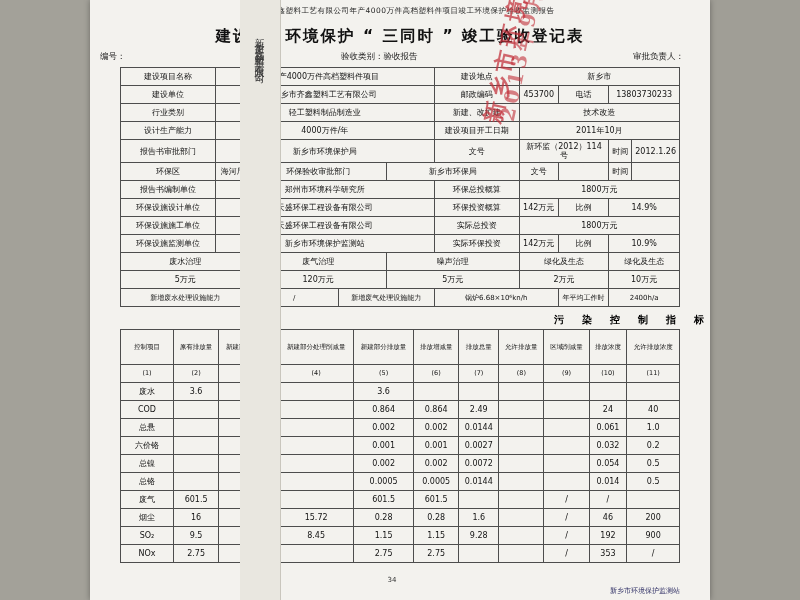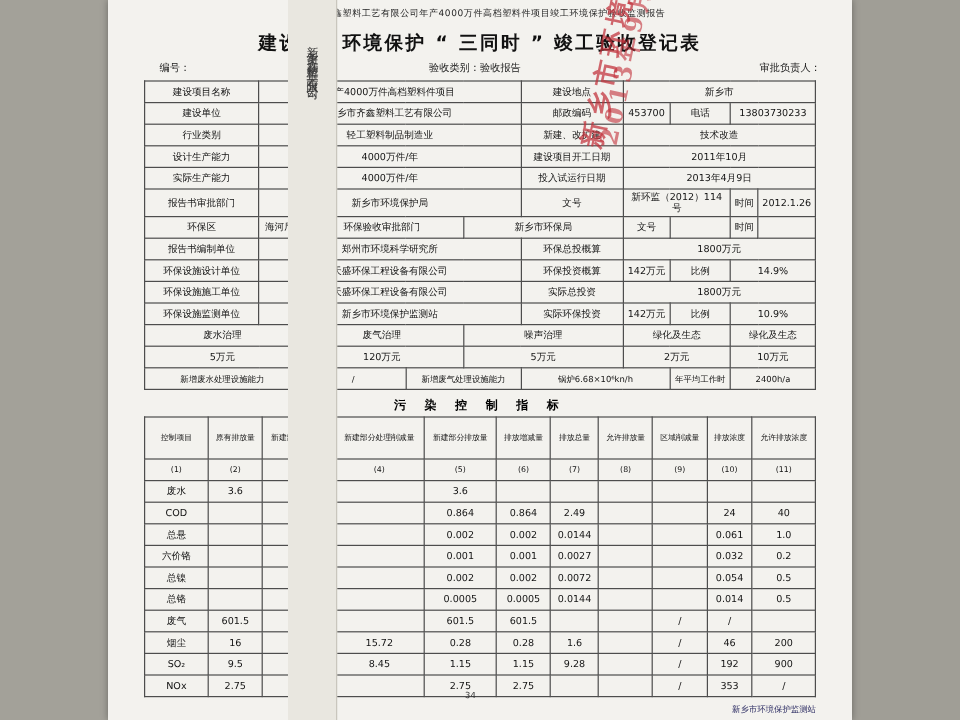--- a/index.html
+++ b/index.html
@@ -37,35 +37,36 @@
   .hdr{
     text-align:center;font-size:7.5px;color:#262626;
     margin:6px 0 0 0;letter-spacing:.5px;
   }
   .title{
     text-align:center;font-weight:bold;font-size:15.5px;color:#111;
     letter-spacing:2px;margin:10px 0 4px 0;
   }
   .subline{
     display:flex;justify-content:space-between;
-    font-size:8.5px;color:#1b1b1b;padding:0 26px 4px 43px;
+    font-size:8.5px;color:#1b1b1b;padding:0 26px 4px 10px;
   }
   
   table{border-collapse:collapse;font-size:8px;color:#121212;}
   .t{width:560px;margin:0 auto;padding-left:27px;}
   .t td{
     border:1px solid #4d4d4d;padding:2px 3px;height:13px;
     text-align:center;vertical-align:middle;line-height:1.15;
   }
   .lbl{background:transparent;white-space:nowrap;}
   .small{font-size:7px;}
   .tiny{font-size:6.5px;margin-left:38px;}
   .sec-title{
-    text-align:center;font-weight:bold;font-size:10px;letter-spacing:6px;
+    text-align:right;font-weight:bold;font-size:10px;letter-spacing:6px;
     margin:6px 0 2px 0;
+    font-family:Liberation Mono, monospace;
   }
   .pagenum{
     position:absolute;left:0;right:16px;bottom:16px;text-align:center;
     font-size:7px;color:#333;
   }
   .footmark{
     position:absolute;right:30px;bottom:4px;font-size:7px;color:#2b2b62;
   }
   
   #seal{
@@ -126,26 +127,20 @@
         <td class="lbl">行业类别</td>
         <td colspan="4">轻工塑料制品制造业</td>
         <td class="lbl">新建、改扩建</td>
         <td colspan="4">技术改造</td>
       </tr>
       <tr>
         <td class="lbl">设计生产能力</td>
         <td colspan="4">4000万件/年</td>
         <td class="lbl">建设项目开工日期</td>
         <td colspan="4">2011年10月</td>
-      </tr>
-      <tr>
-        <td class="lbl">实际生产能力</td>
-        <td colspan="4">4000万件/年</td>
-        <td class="lbl">投入试运行日期</td>
-        <td colspan="4">2013年4月9日</td>
       </tr>
       <tr>
         <td class="lbl">报告书审批部门</td>
         <td colspan="4">新乡市环境保护局</td>
         <td class="lbl">文号</td>
         <td colspan="2">新环监（2012）114号</td>
         <td class="lbl">时间</td>
         <td>2012.1.26</td>
       </tr>
       <tr>

